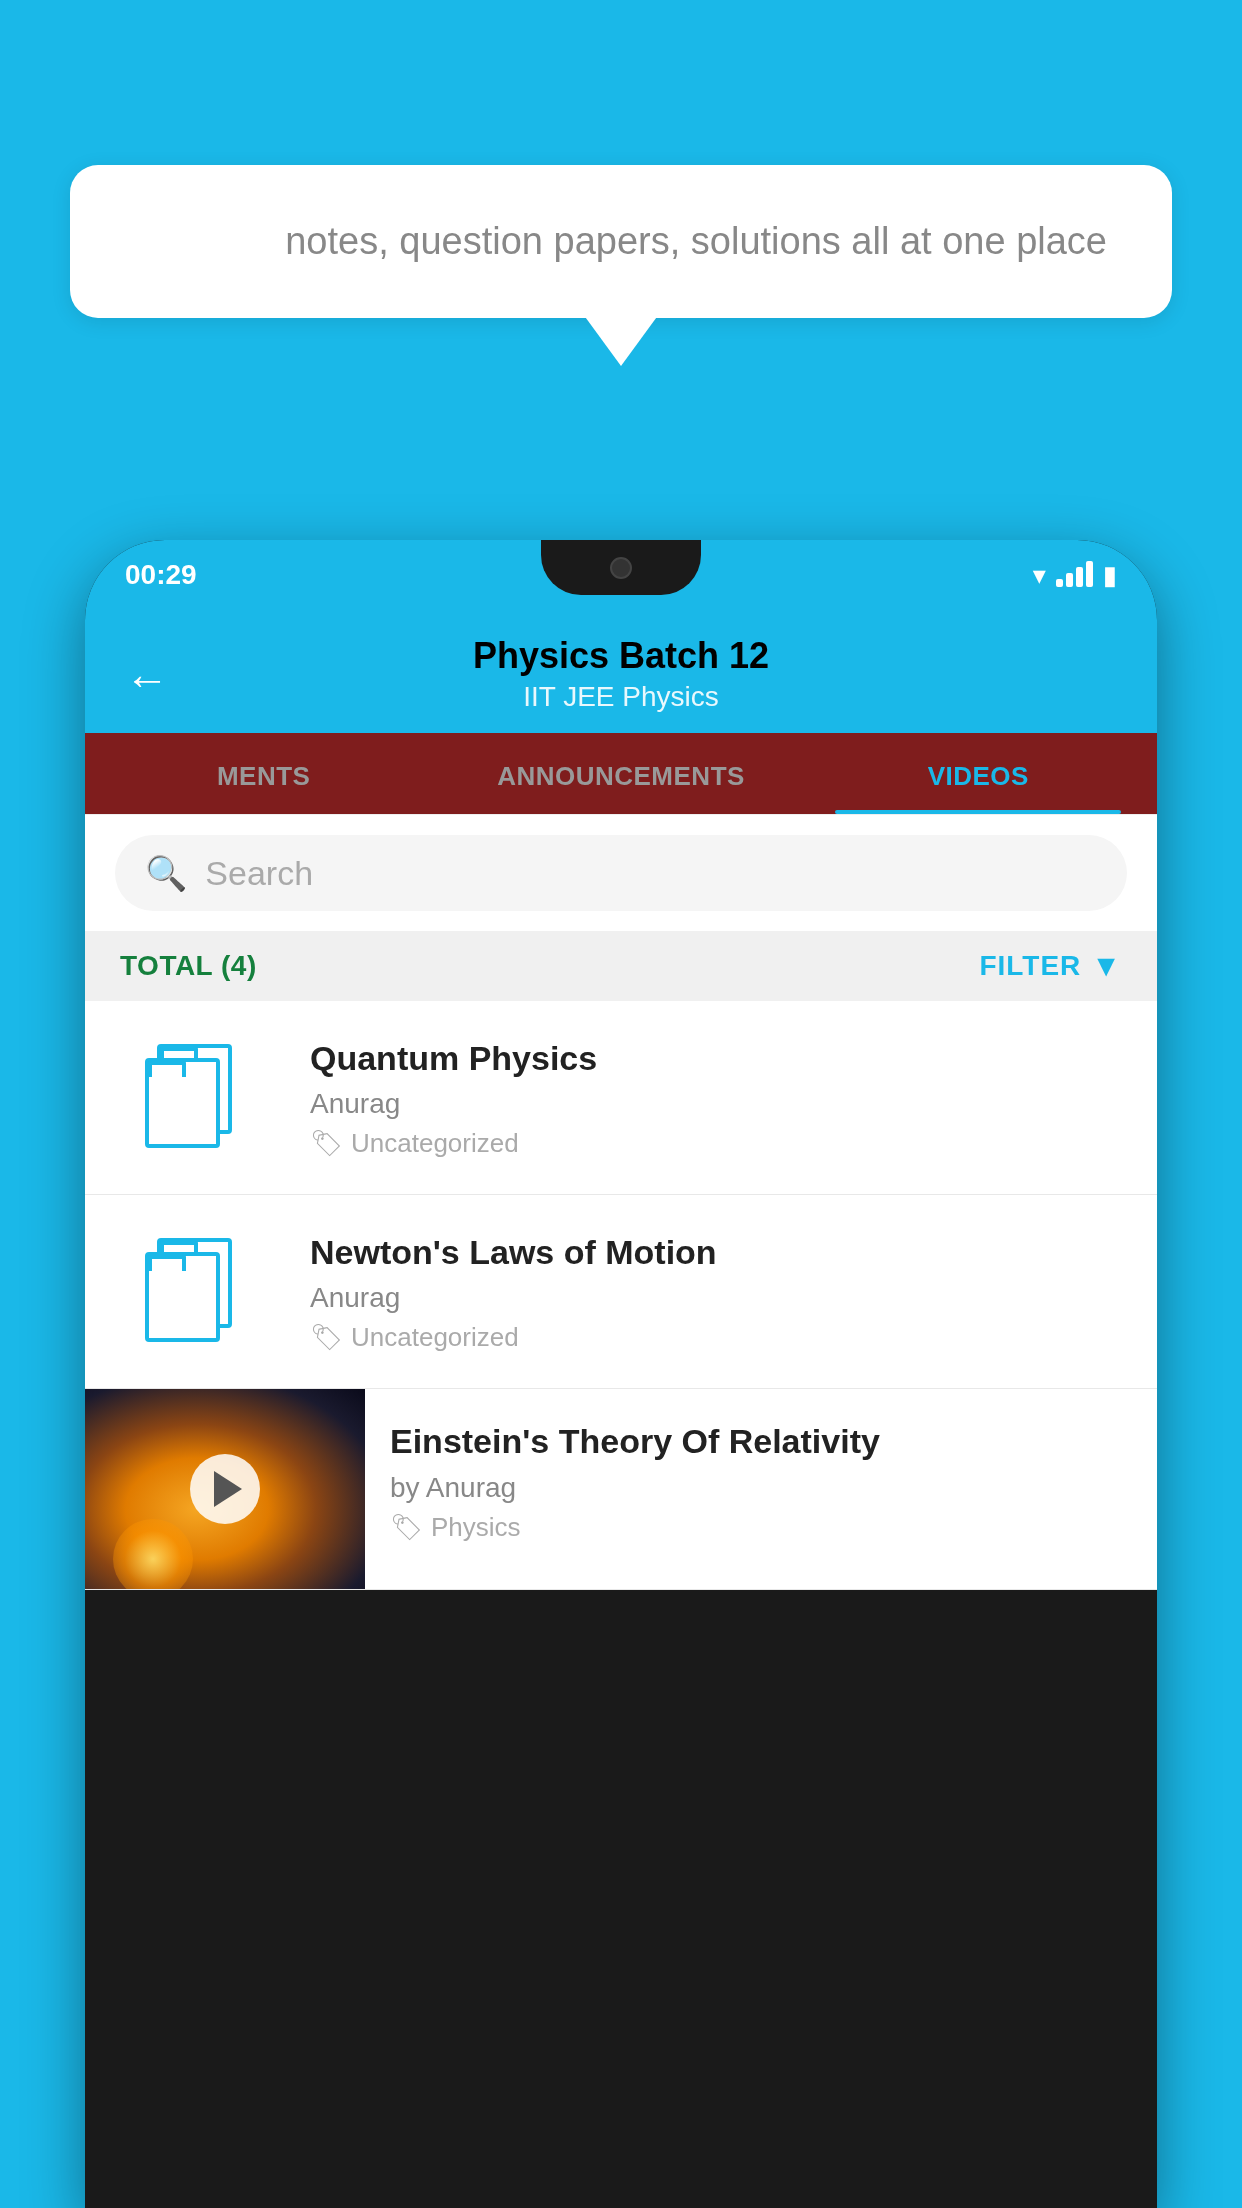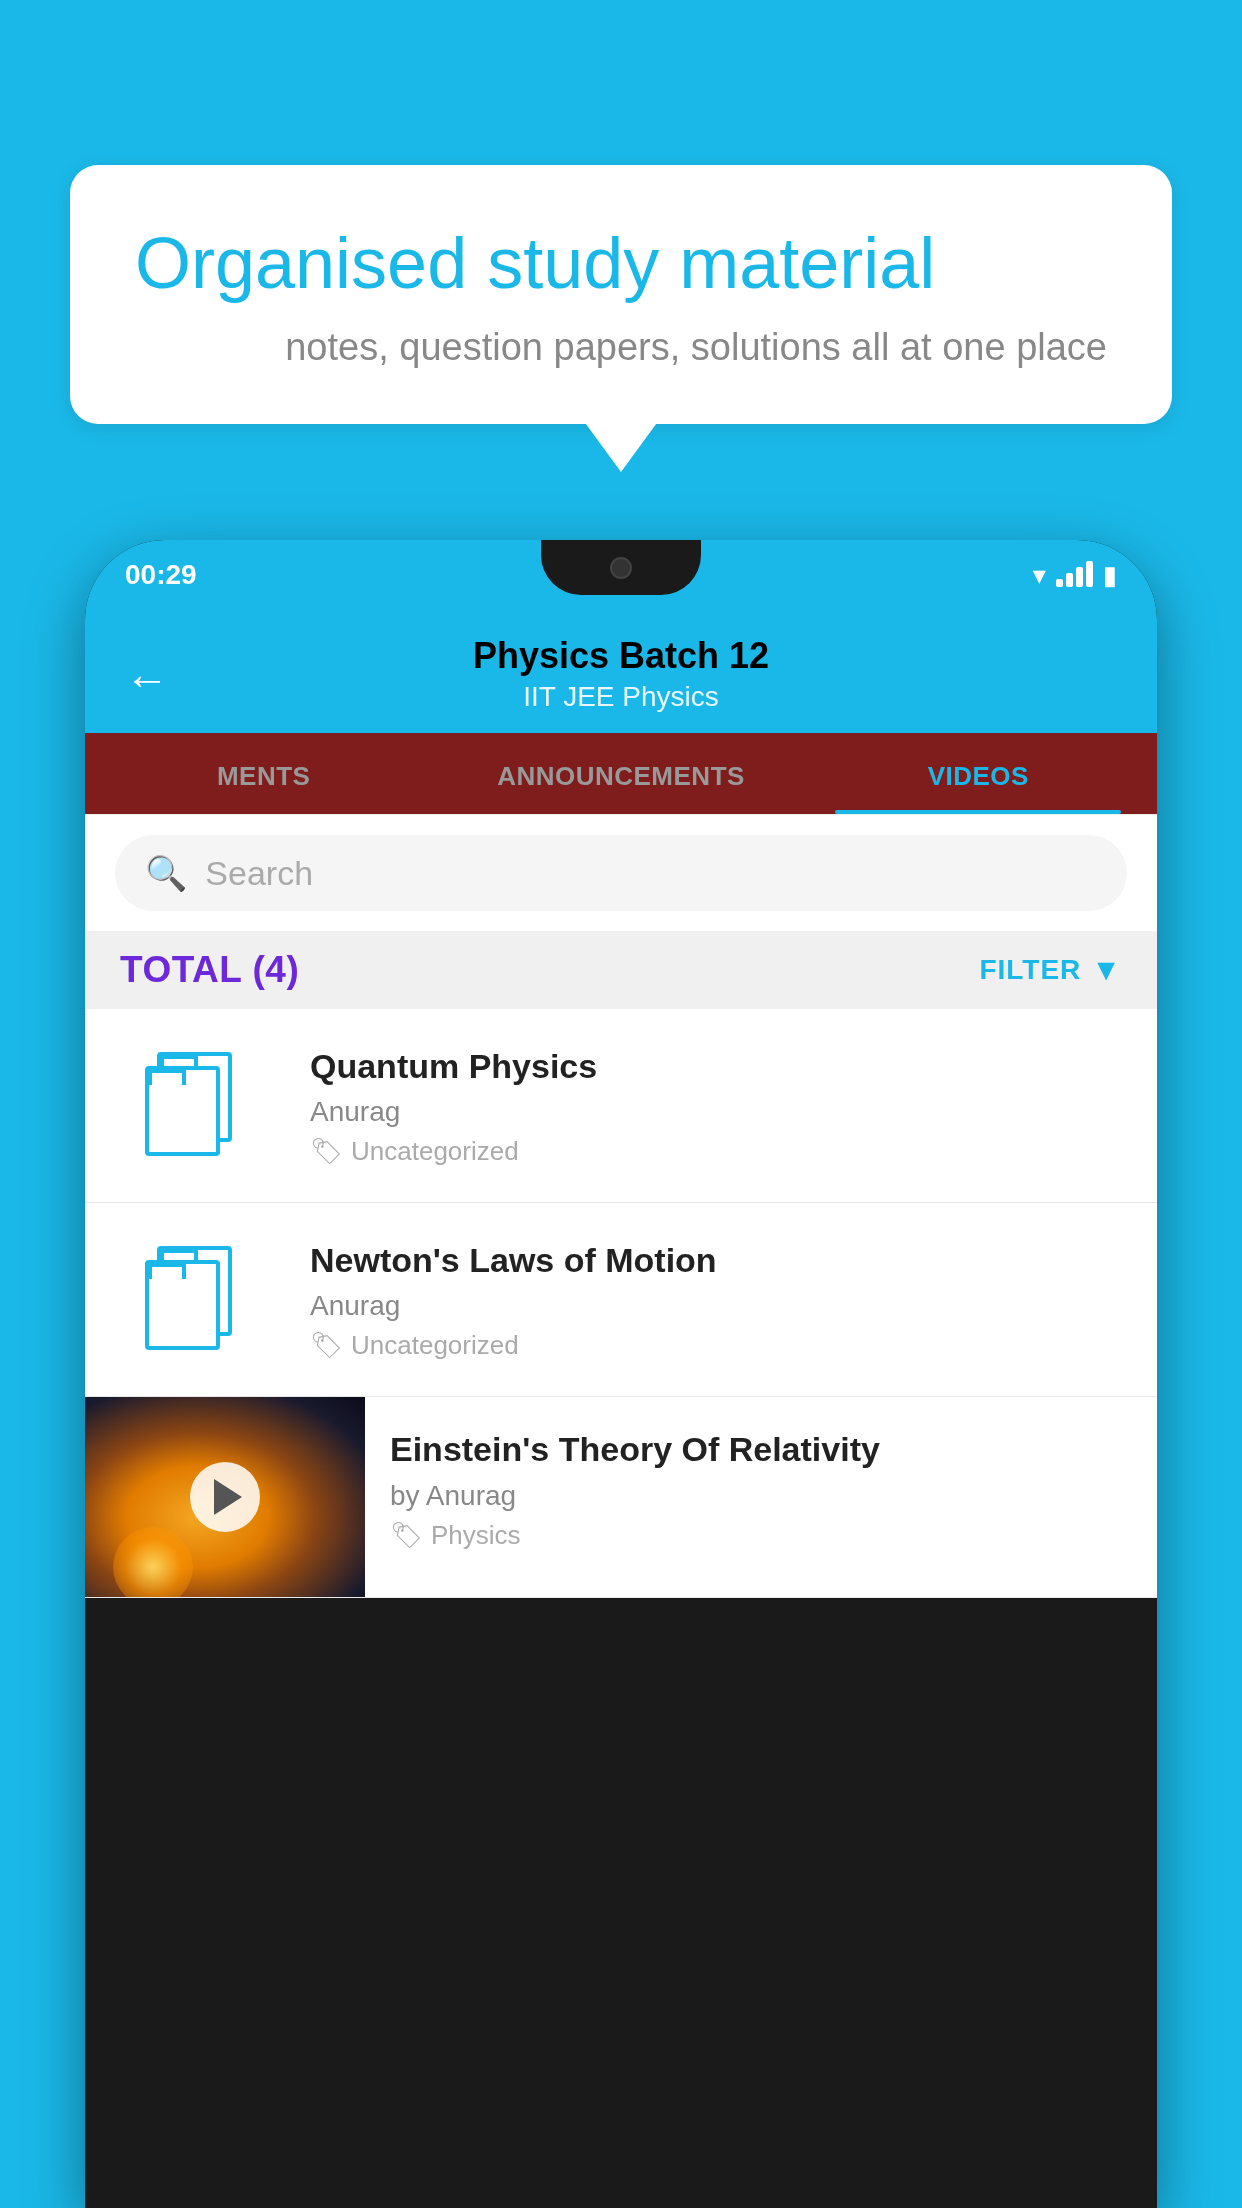--- a/index.html
+++ b/index.html
@@ -228,22 +228,22 @@
     
     .filter-bar {
       background: #f0f0f0;
       padding: 18px 35px;
       display: flex;
       justify-content: space-between;
       align-items: center;
     }
 
     .total-count {
-      color: #6d28d9;
-      font-size: 37px;
+      color: #15803d;
+      font-size: 28px;
       font-weight: 600;
       letter-spacing: 0.5px;
     }
 
     .filter-btn {
       display: flex;
       align-items: center;
       gap: 10px;
       color: #1ab8e8;
       font-size: 28px;
@@ -450,21 +450,20 @@
       background: radial-gradient(circle, rgba(255,220,100,0.9) 0%, rgba(255,150,0,0.6) 50%, transparent 100%);
       border-radius: 50%;
     }
   </style>
 </head>
 <body>
 
 <div style="position:absolute;inset:0;background:#1ab8e8;"></div>
 
 <div class="speech-bubble">
-  <div class="speech-bubble-title">Organised study material</div>
   <div class="speech-bubble-subtitle">notes, question papers, solutions all at one place</div>
 </div>
 
 <div class="phone-frame">
 
   <div class="phone-notch-bar">
     <span class="status-time">00:29</span>
     <div class="phone-notch-cutout">
       <div class="camera-dot"></div>
     </div>

